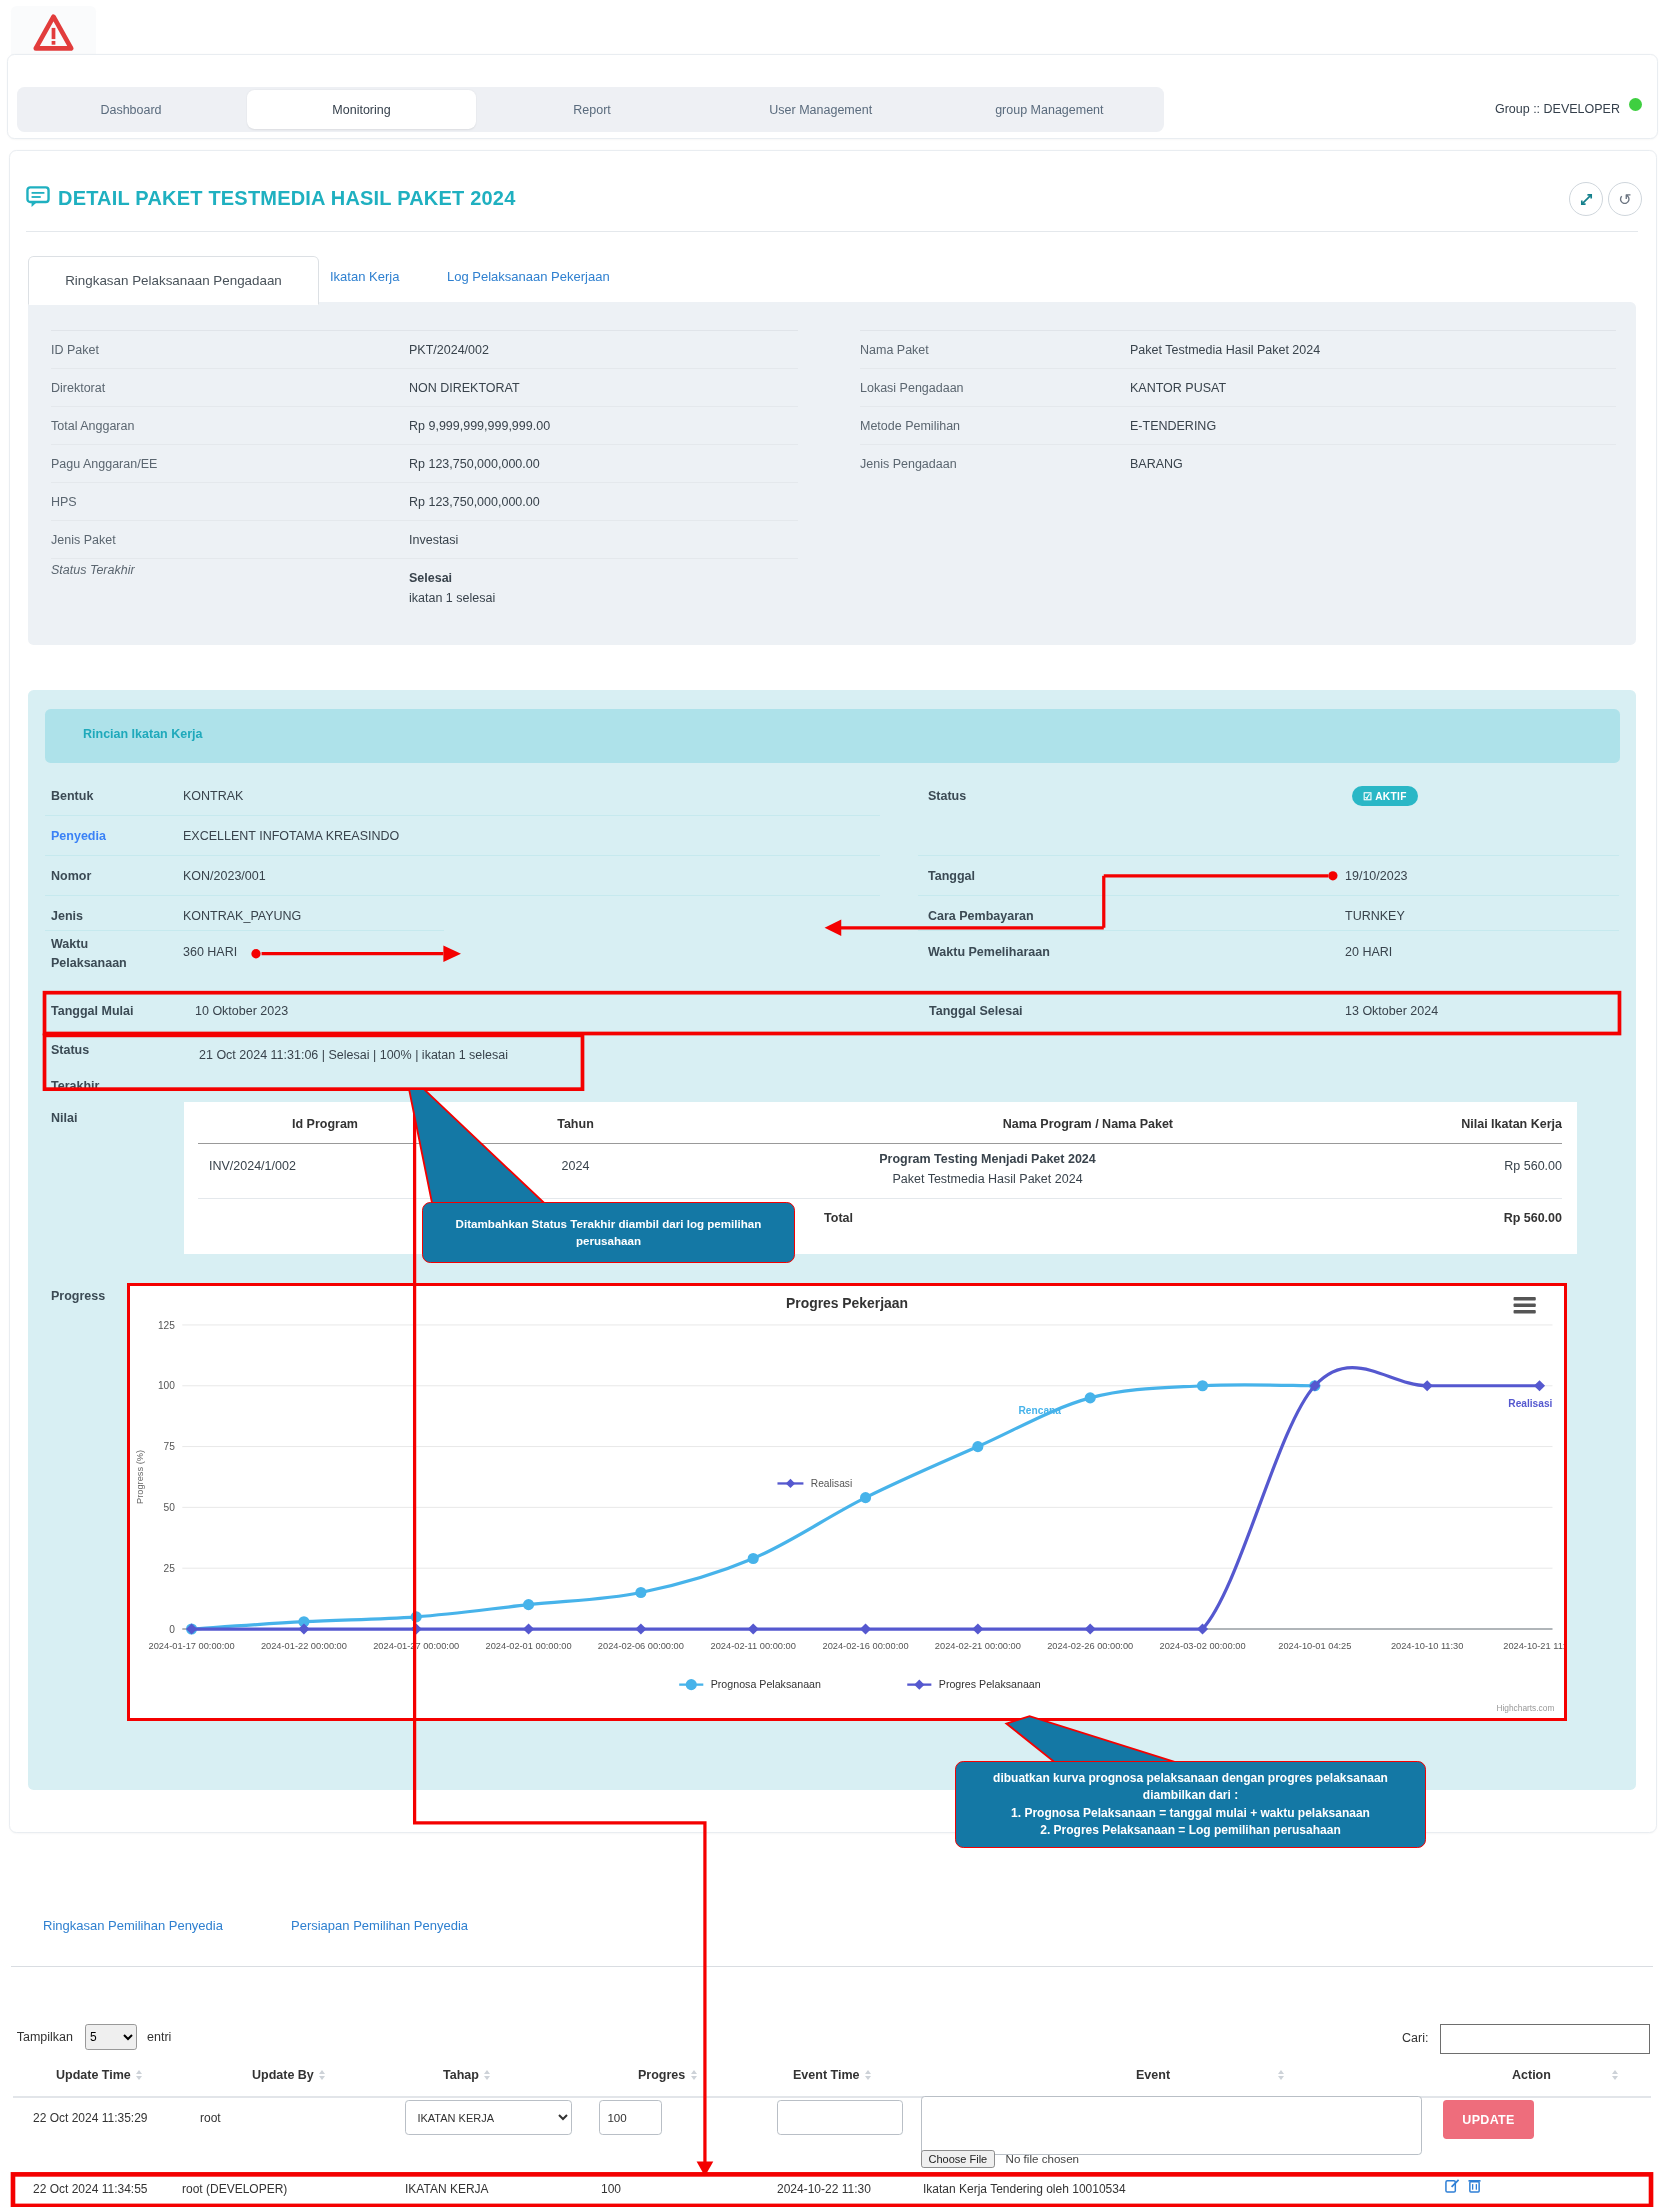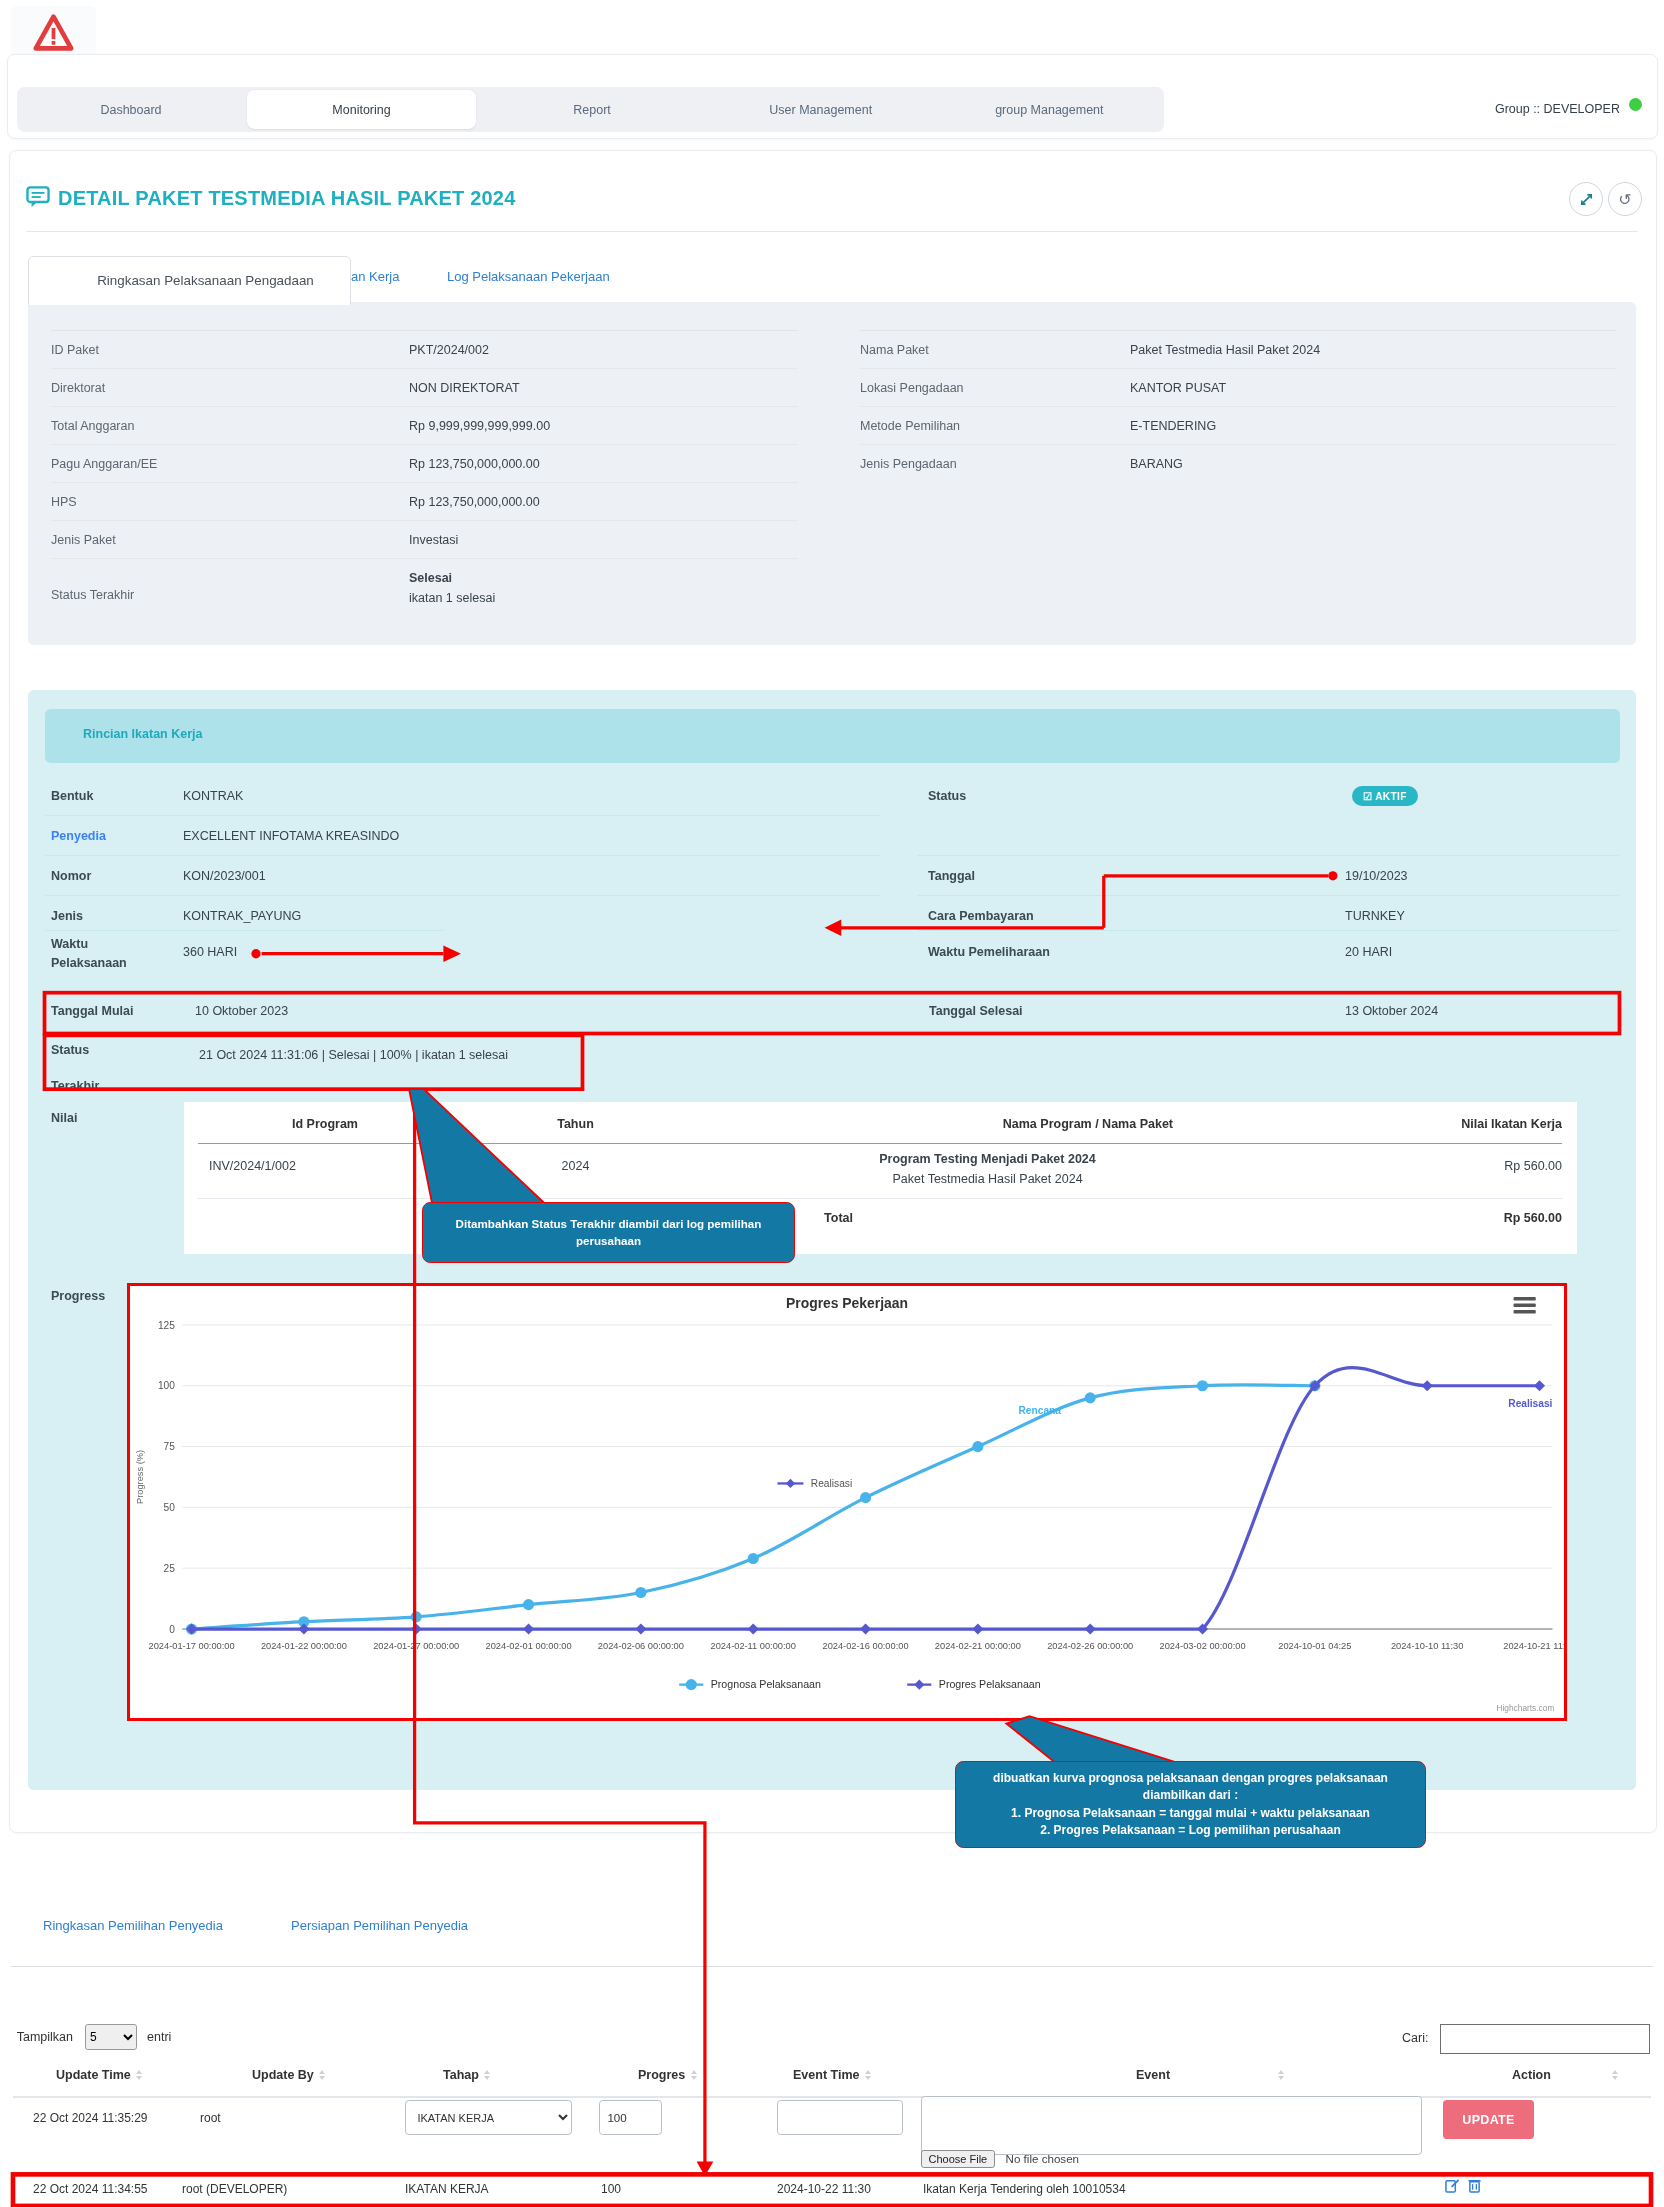--- a/index.html
+++ b/index.html
@@ -80,21 +80,21 @@
       <path d="M9 3 L13 3 L13 7" fill="none" stroke="#14808c" stroke-width="1.8"></path>
       <path d="M3 9 L3 13 L7 13" fill="none" stroke="#14808c" stroke-width="1.8"></path>
     </svg>
   </div>
   <div class="roundbtn" style="left:1608px;top:182px;font-size:16px;">
       <span>↺</span>
     </div>
 
   <div class="sep" style="left:26px;top:231px;width:1612px;"></div>
 
-  <div class="toptab" style="left:28px;top:256px;width:289px;height:47px;border-bottom:0.9px solid #fff;background:#fff;padding-left:32px;">
+  <div class="toptab" style="left:28px;top:256px;width:289px;height:47px;border-bottom:0.9px solid #fff;background:#fff;">
       <span>Ringkasan Pelaksanaan Pengadaan</span>
     </div>
   <div class="abs tab-link" style="left:330px;top:269px;">Ikatan Kerja</div>
   <div class="abs tab-link" style="left:447px;top:269px;">Log Pelaksanaan Pekerjaan</div>
 
   <div class="panel-gray" style="left:28px;top:302px;width:1608px;height:343px;"></div>
 
   <div class="sep" style="left:51px;top:330px;width:747px;background:#e0e4e9;"></div>
   <div class="abs lbl" style="left:51px;top:343px;">ID Paket</div>
   <div class="abs val" style="left:409px;top:343px;">PKT/2024/002</div>
@@ -107,21 +107,21 @@
   <div class="sep" style="left:51px;top:444px;width:747px;"></div>
   <div class="abs lbl" style="left:51px;top:457px;">Pagu Anggaran/EE</div>
   <div class="abs val" style="left:409px;top:457px;">Rp 123,750,000,000.00</div>
   <div class="sep" style="left:51px;top:482px;width:747px;"></div>
   <div class="abs lbl" style="left:51px;top:495px;">HPS</div>
   <div class="abs val" style="left:409px;top:495px;">Rp 123,750,000,000.00</div>
   <div class="sep" style="left:51px;top:520px;width:747px;"></div>
   <div class="abs lbl" style="left:51px;top:533px;">Jenis Paket</div>
   <div class="abs val" style="left:409px;top:533px;">Investasi</div>
   <div class="sep" style="left:51px;top:558px;width:747px;"></div>
-  <div class="abs lbl" style="left:51px;top:588px;">Status Terakhir</div>
+  <div class="abs lbl" style="left:51px;top:563px;font-style:italic;">Status Terakhir</div>
   <div class="abs val bold" style="left:409px;top:571px;">Selesai</div>
   <div class="abs val" style="left:409px;top:591px;">ikatan 1 selesai</div>
 
   <div class="sep" style="left:860px;top:330px;width:756px;background:#e0e4e9;"></div>
   <div class="abs lbl" style="left:860px;top:343px;">Nama Paket</div>
   <div class="abs val" style="left:1130px;top:343px;">Paket Testmedia Hasil Paket 2024</div>
   <div class="sep" style="left:860px;top:368px;width:756px;"></div>
   <div class="abs lbl" style="left:860px;top:381px;">Lokasi Pengadaan</div>
   <div class="abs val" style="left:1130px;top:381px;">KANTOR PUSAT</div>
   <div class="sep" style="left:860px;top:406px;width:756px;"></div>

